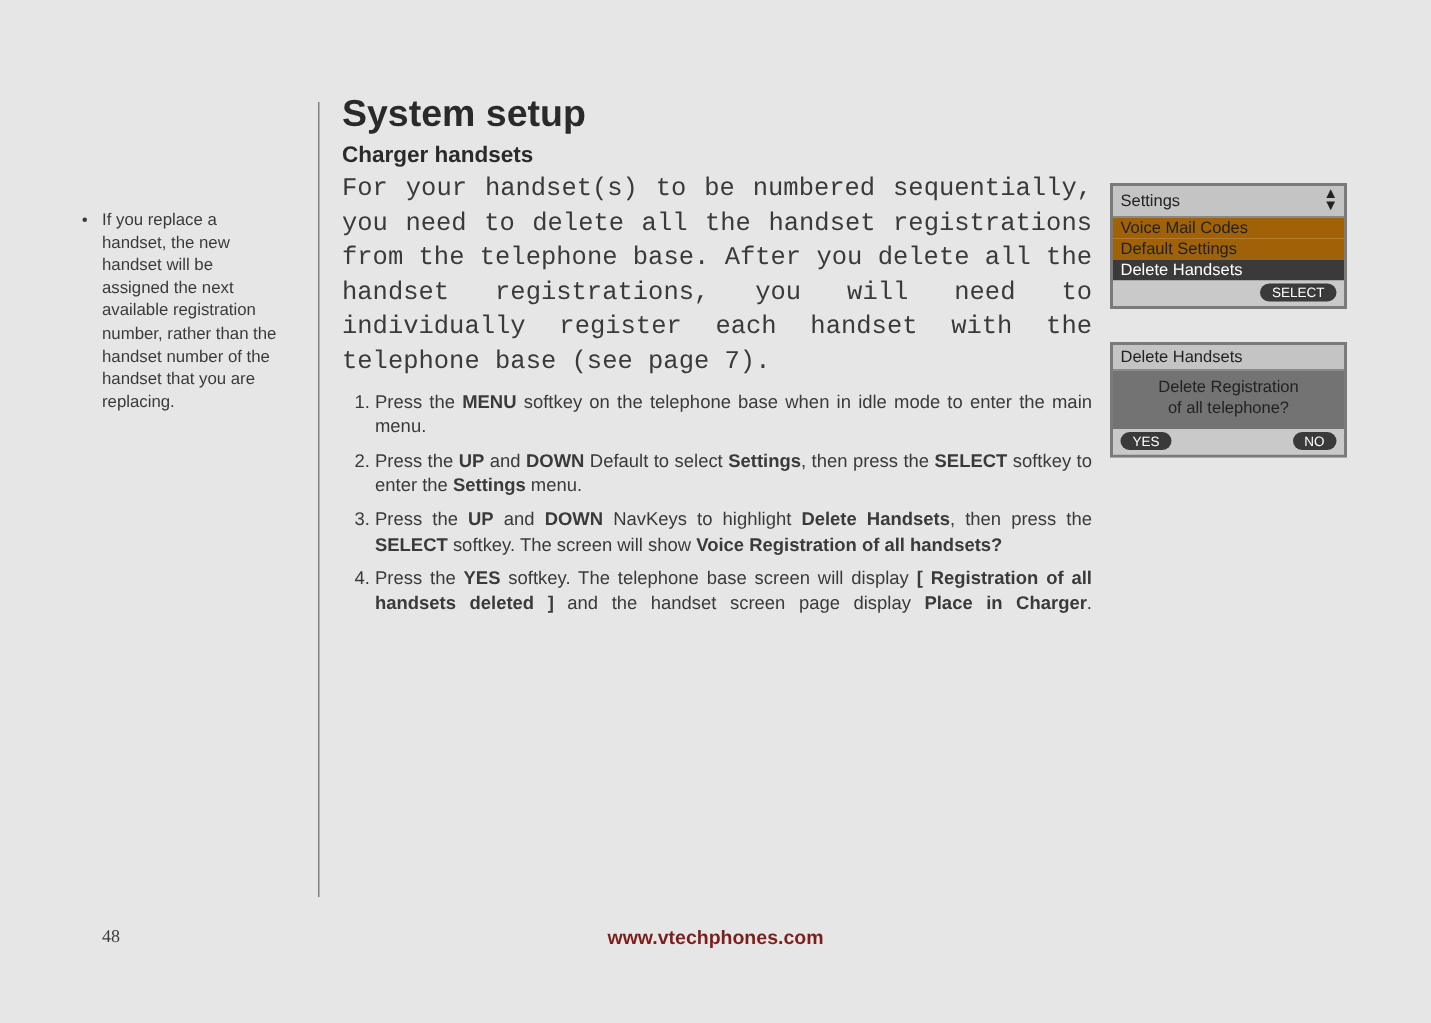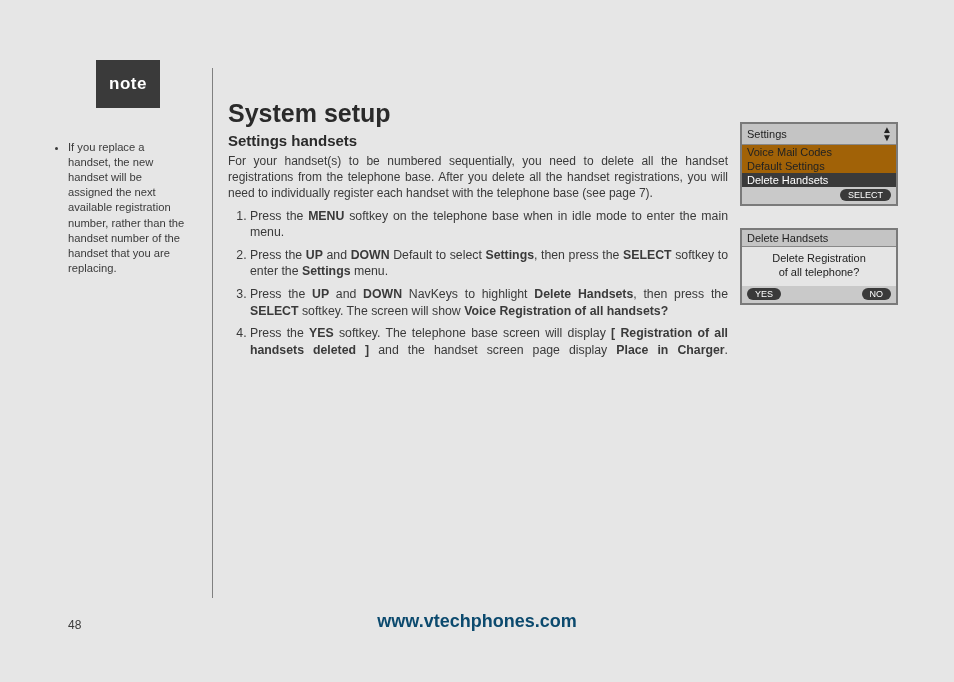--- a/index.html
+++ b/index.html
@@ -60,33 +60,33 @@
     position: absolute;
     left: 196px;
     top: 34px;
     width: 500px;
   }
   .h1 {
     font-size: 25px;
     font-weight: bold;
     color: #2a2a2a;
     margin-bottom: 4px;
-    margin-top: 37px;
   }
   .h2 {
     font-size: 15px;
     font-weight: bold;
     color: #2a2a2a;
     margin-bottom: 4px;
   }
   .para {
-    font-size: 12px;
+    font-size: 17px;
     line-height: 1.35;
     text-align: justify;
     margin-bottom: 6px;
+    font-family: Liberation Mono, monospace;
   }
   ol.steps {
     font-size: 12.3px;
     line-height: 1.35;
     padding-left: 22px;
     text-align: justify;
   }
   ol.steps li { margin-bottom: 6px; }
   .b { font-weight: bold; }
   
@@ -130,65 +130,63 @@
     background: #3a3a3a;
     color: #fff;
     font-size: 9px;
     padding: 1px 8px;
     border-radius: 7px;
   }
   .screen .body-center {
     text-align: center;
     padding: 4px 6px 6px 6px;
     line-height: 1.3;
-    background: #e5e5e5;
+    background: #737373;
   }
   .updown {
     font-size: 10px;
     line-height: 8px;
     letter-spacing: -1px;
   }
   
   .page-num {
     position: absolute;
     left: 36px;
     bottom: 22px;
     font-size: 12px;
     color: #3a3a3a;
+    font-family: Liberation Serif, serif;
   }
   .footer-url {
     position: absolute;
     left: 0; right: 0;
     bottom: 22px;
     text-align: center;
-    font-size: 18px;
-    font-weight: bold;
-    color: #0c4a6e;
+    font-size: 13px;
+    font-weight: bold;
+    color: #7f1d1d;
   }
 </style>
 </head>
 <body>
 
 <div class="page">
   <div class="inner">
 
-    <div class="note-badge">
-      <span>note</span>
-    </div>
     <div class="note-text">
       <ul>
           <li>If you replace a handset, the new handset will be assigned the next available registration number, rather than the handset number of the handset that you are replacing.</li>
         </ul>
     </div>
 
     <div class="divider"></div>
 
     <div class="main">
       <div class="h1">System setup</div>
-      <div class="h2">Settings handsets</div>
+      <div class="h2">Charger handsets</div>
       <div class="para">For your handset(s) to be numbered sequentially, you need to delete all the handset registrations from the telephone base. After you delete all the handset registrations, you will need to individually register each handset with the telephone base (see page 7).</div>
       <ol class="steps">
         <li>
           <span>Press the </span><span class="b">MENU</span><span> softkey on the telephone base when in idle mode to enter the main menu.</span>
         </li>
         <li>
           <span>Press the </span><span class="b">UP</span><span> and </span><span class="b">DOWN</span><span> Default to select </span><span class="b">Settings</span><span>, then press the </span><span class="b">SELECT</span><span> softkey to enter the </span><span class="b">Settings</span><span> menu.</span>
         </li>
         <li>
           <span>Press the </span><span class="b">UP</span><span> and </span><span class="b">DOWN</span><span> NavKeys to highlight </span><span class="b">Delete Handsets</span><span>, then press the </span><span class="b">SELECT</span><span> softkey. The screen will show </span><span class="b">Voice Registration of all handsets?</span>

